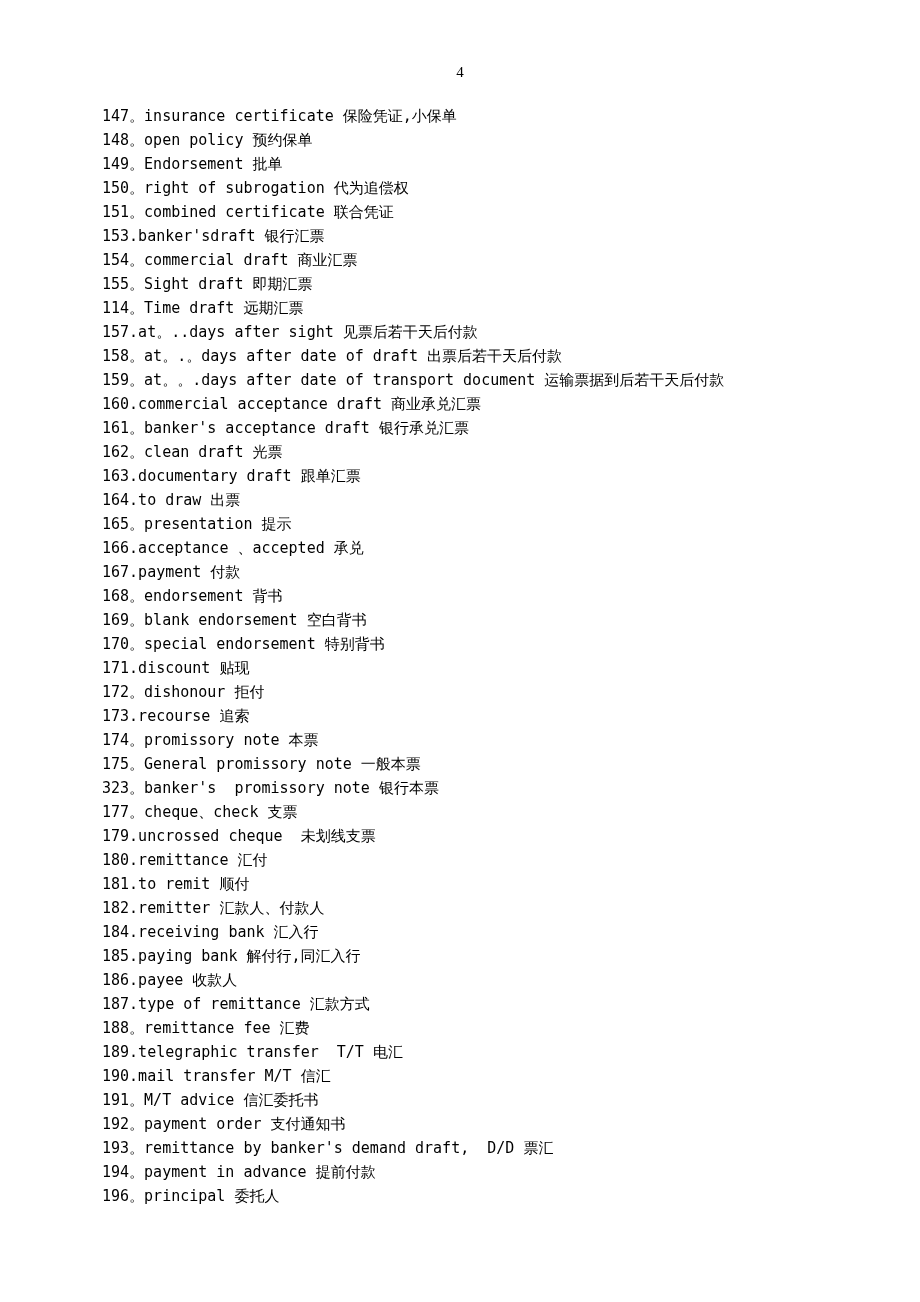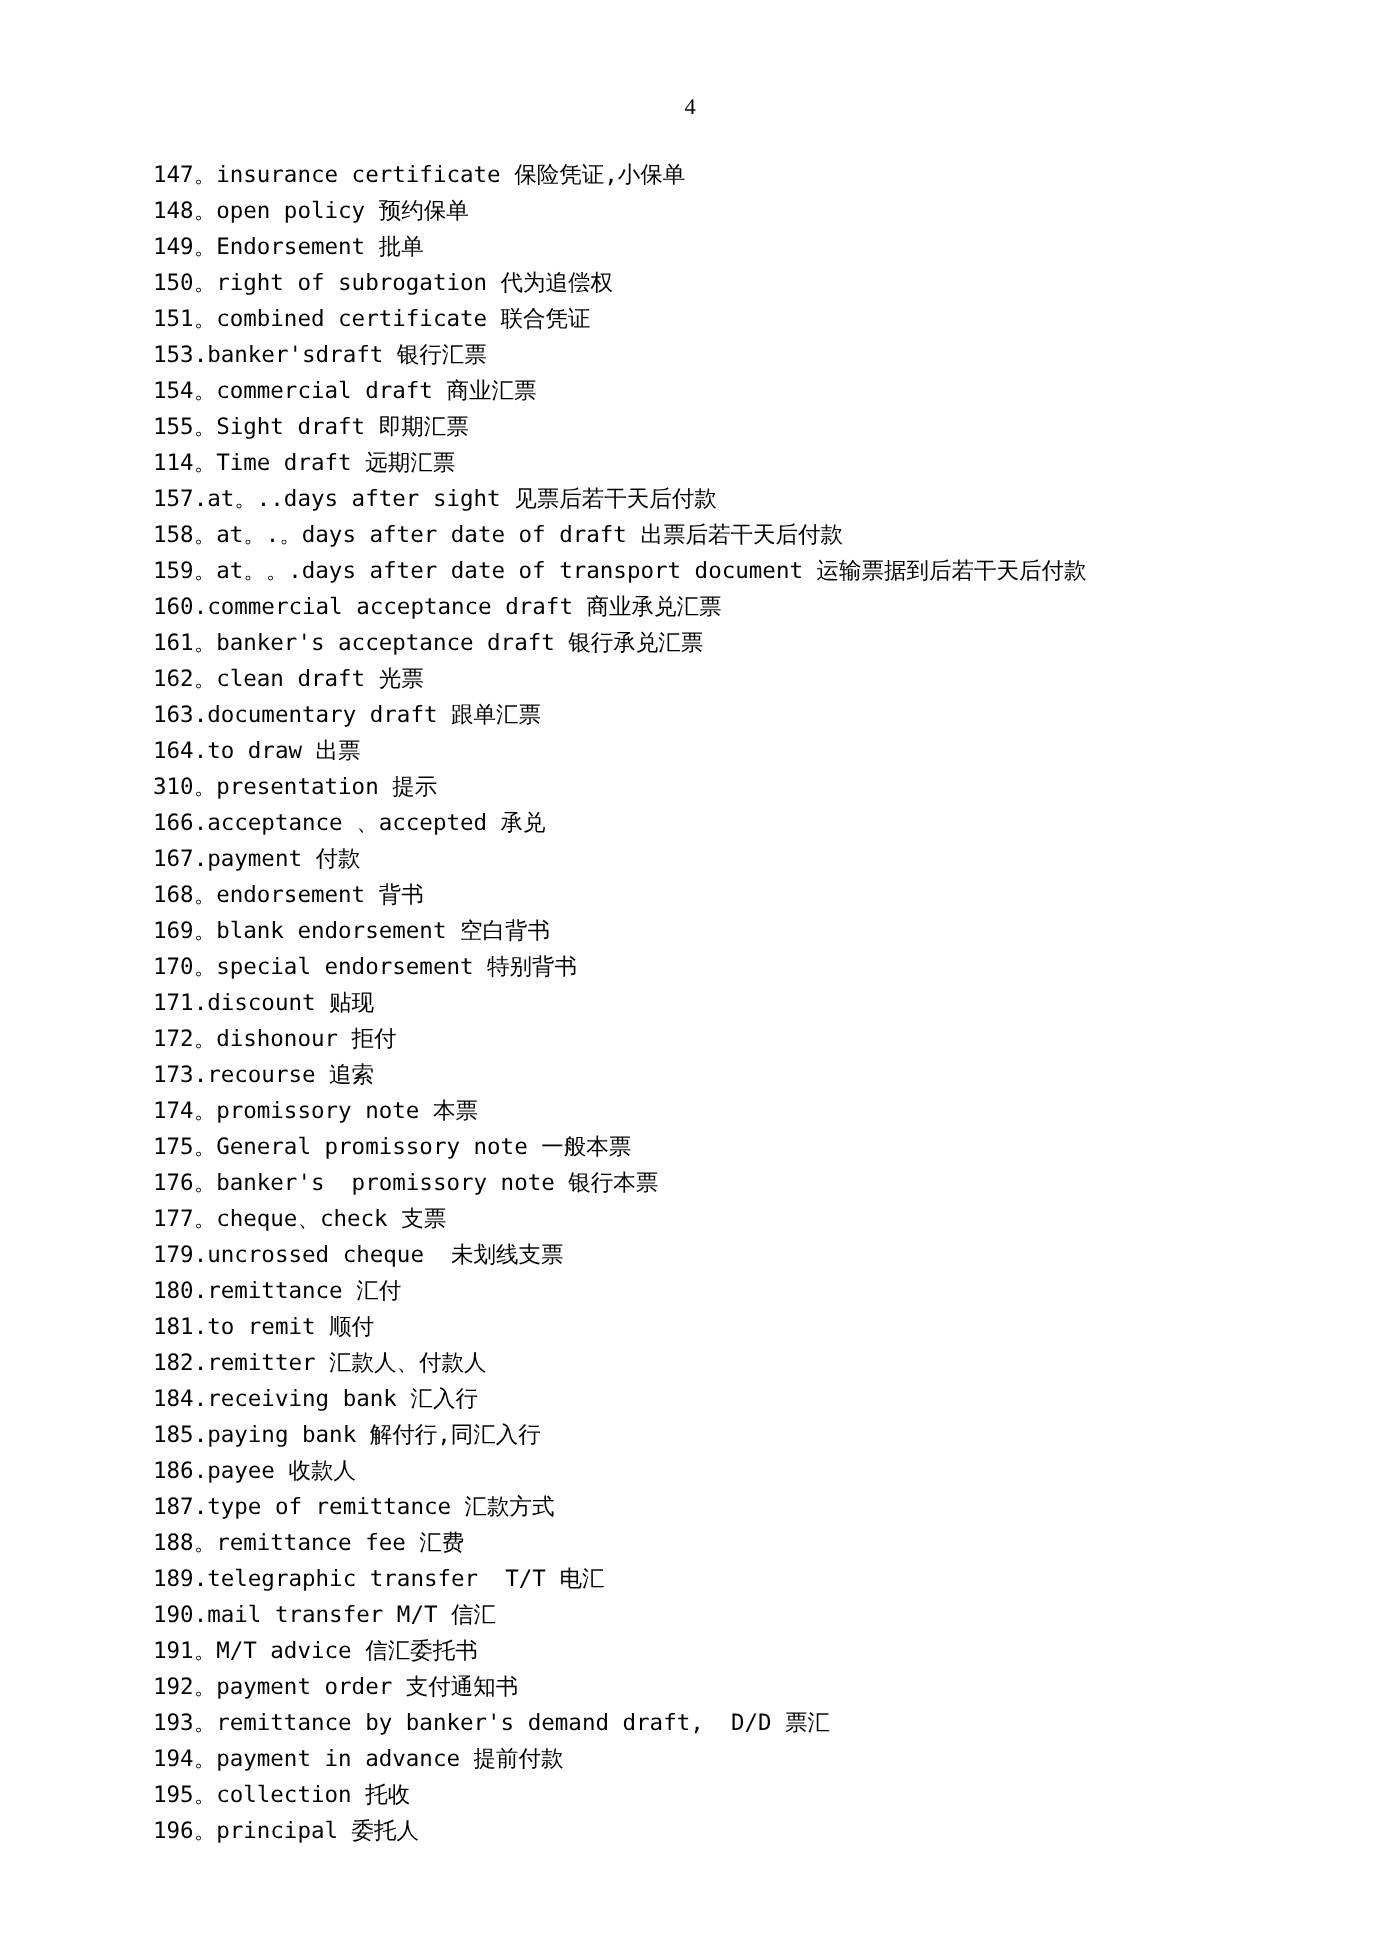--- a/index.html
+++ b/index.html
@@ -40,43 +40,42 @@
     <div class="entry">155。Sight draft 即期汇票</div>
     <div class="entry">114。Time draft 远期汇票</div>
     <div class="entry">157.at。..days after sight 见票后若干天后付款</div>
     <div class="entry">158。at。.。days after date of draft 出票后若干天后付款</div>
     <div class="entry">159。at。。.days after date of transport document 运输票据到后若干天后付款</div>
     <div class="entry">160.commercial acceptance draft 商业承兑汇票</div>
     <div class="entry">161。banker's acceptance draft 银行承兑汇票</div>
     <div class="entry">162。clean draft 光票</div>
     <div class="entry">163.documentary draft 跟单汇票</div>
     <div class="entry">164.to draw 出票</div>
-    <div class="entry">310。presentation 提示</div>
+    <div class="entry">165。presentation 提示</div>
     <div class="entry">166.acceptance 、accepted 承兑</div>
     <div class="entry">167.payment 付款</div>
     <div class="entry">168。endorsement 背书</div>
     <div class="entry">169。blank endorsement 空白背书</div>
     <div class="entry">170。special endorsement 特别背书</div>
     <div class="entry">171.discount 贴现</div>
     <div class="entry">172。dishonour 拒付</div>
     <div class="entry">173.recourse 追索</div>
     <div class="entry">174。promissory note 本票</div>
     <div class="entry">175。General promissory note 一般本票</div>
-    <div class="entry">176。banker's  promissory note 银行本票</div>
+    <div class="entry">323。banker's  promissory note 银行本票</div>
     <div class="entry">177。cheque、check 支票</div>
     <div class="entry">179.uncrossed cheque  未划线支票</div>
     <div class="entry">180.remittance 汇付</div>
     <div class="entry">181.to remit 顺付</div>
     <div class="entry">182.remitter 汇款人、付款人</div>
     <div class="entry">184.receiving bank 汇入行</div>
     <div class="entry">185.paying bank 解付行,同汇入行</div>
     <div class="entry">186.payee 收款人</div>
     <div class="entry">187.type of remittance 汇款方式</div>
     <div class="entry">188。remittance fee 汇费</div>
     <div class="entry">189.telegraphic transfer  T/T 电汇</div>
     <div class="entry">190.mail transfer M/T 信汇</div>
     <div class="entry">191。M/T advice 信汇委托书</div>
     <div class="entry">192。payment order 支付通知书</div>
     <div class="entry">193。remittance by banker's demand draft,  D/D 票汇</div>
     <div class="entry">194。payment in advance 提前付款</div>
-    <div class="entry">195。collection 托收</div>
     <div class="entry">196。principal 委托人</div>
   </div>
 
 </body></html>

